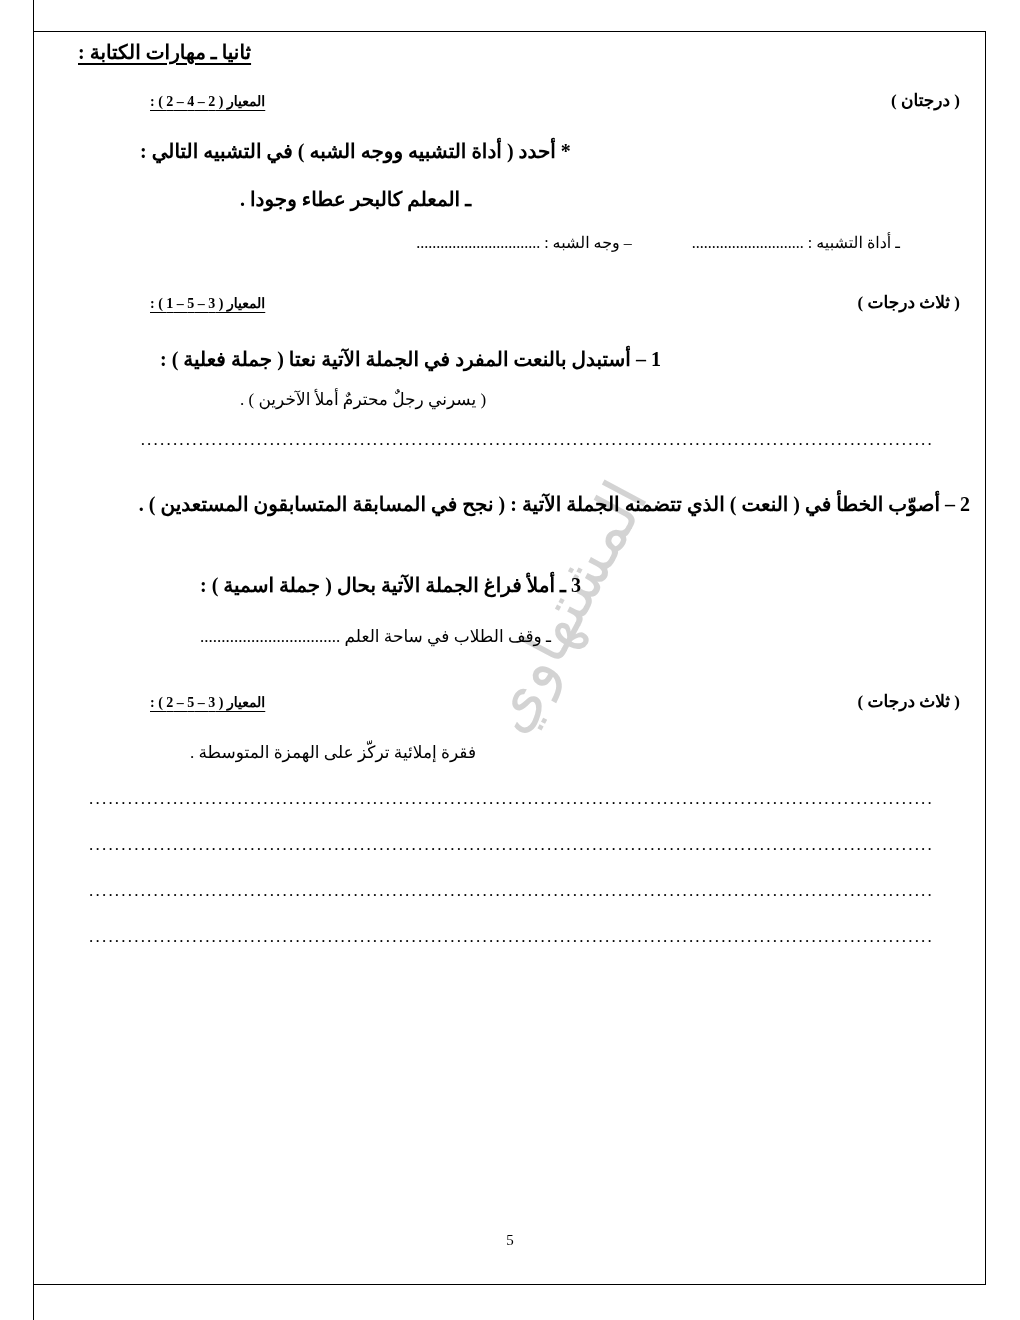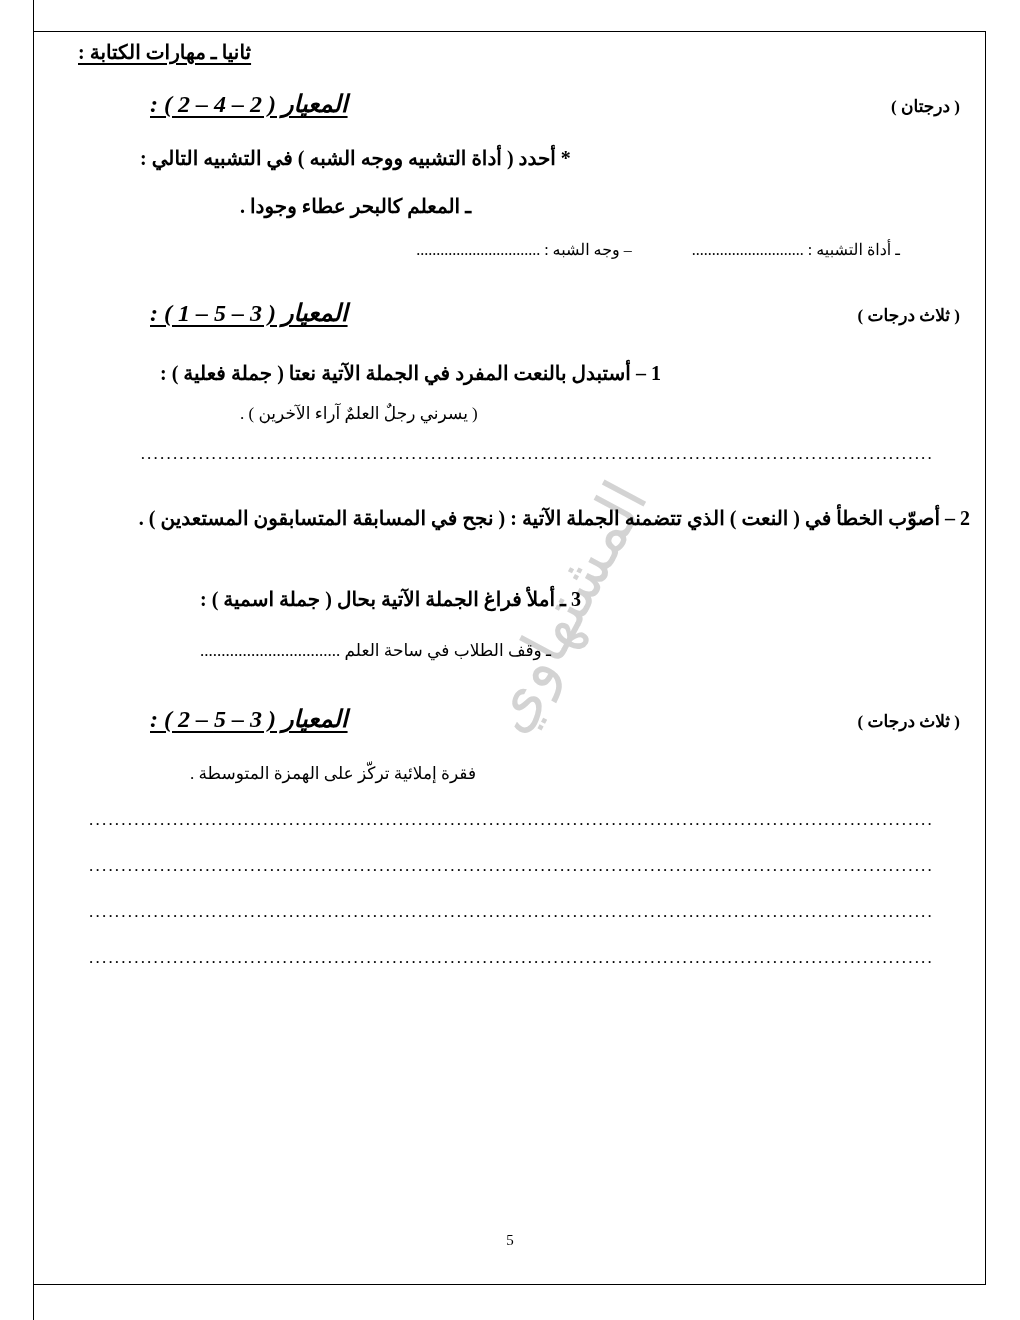--- a/index.html
+++ b/index.html
@@ -67,25 +67,24 @@
     margin-left: 18px;
     text-align: left;
     direction: rtl;
   }
   .title-main-wrap {
     text-align: left;
     padding-left: 10px;
   }
 
   .criterion {
-    font-size: 24px;
+    font-size: 14px;
     font-weight: bold;
     text-decoration: underline;
     text-underline-offset: 4px;
-    font-style: italic;
   }
   .marks {
     font-size: 17px;
     font-weight: bold;
   }
 
   .row-criterion {
     margin-top: 26px;
     padding-left: 100px;
     padding-right: 10px;
@@ -204,21 +203,21 @@
       <span class="blank-item">ـ أداة التشبيه : ............................</span>
       <span class="blank-item">– وجه الشبه : ...............................</span>
     </div>
 
     <div class="row row-criterion" style="margin-top:40px;">
       <span class="marks">( ثلاث درجات )</span>
       <span class="criterion">المعيار ( 3 – 5 – 1 ) :</span>
     </div>
 
     <div class="q-bold" style="text-align:left; padding-left:110px; margin-top:34px;">1 – أستبدل بالنعت المفرد في الجملة الآتية نعتا ( جملة فعلية ) :</div>
-    <div class="q-reg" style="text-align:left; padding-left:190px;">( يسرني رجلٌ العلمٌ آراء الآخرين ) .</div>
+    <div class="q-reg" style="text-align:left; padding-left:190px;">( يسرني رجلٌ محترمٌ أملأ الآخرين ) .</div>
     <div class="fill-line">...........................................................................................................................</div>
 
     <div class="q-bold" style="margin-top:42px; text-align:right;">2 – أصوّب الخطأ في ( النعت ) الذي تتضمنه الجملة الآتية : ( نجح في المسابقة المتسابقون المستعدين  ) .</div>
 
     <div class="q-bold" style="text-align:left; padding-left:150px; margin-top:57px;">3 ـ أملأ فراغ الجملة الآتية بحال ( جملة اسمية ) :</div>
     <div class="q-reg" style="text-align:left; padding-left:150px;margin-top:29px;">ـ وقف الطلاب في ساحة العلم .................................</div>
 
     <div class="row row-criterion" style="margin-top:44px;">
       <span class="marks">( ثلاث درجات )</span>
       <span class="criterion">المعيار ( 3 – 5 – 2 ) :</span>

